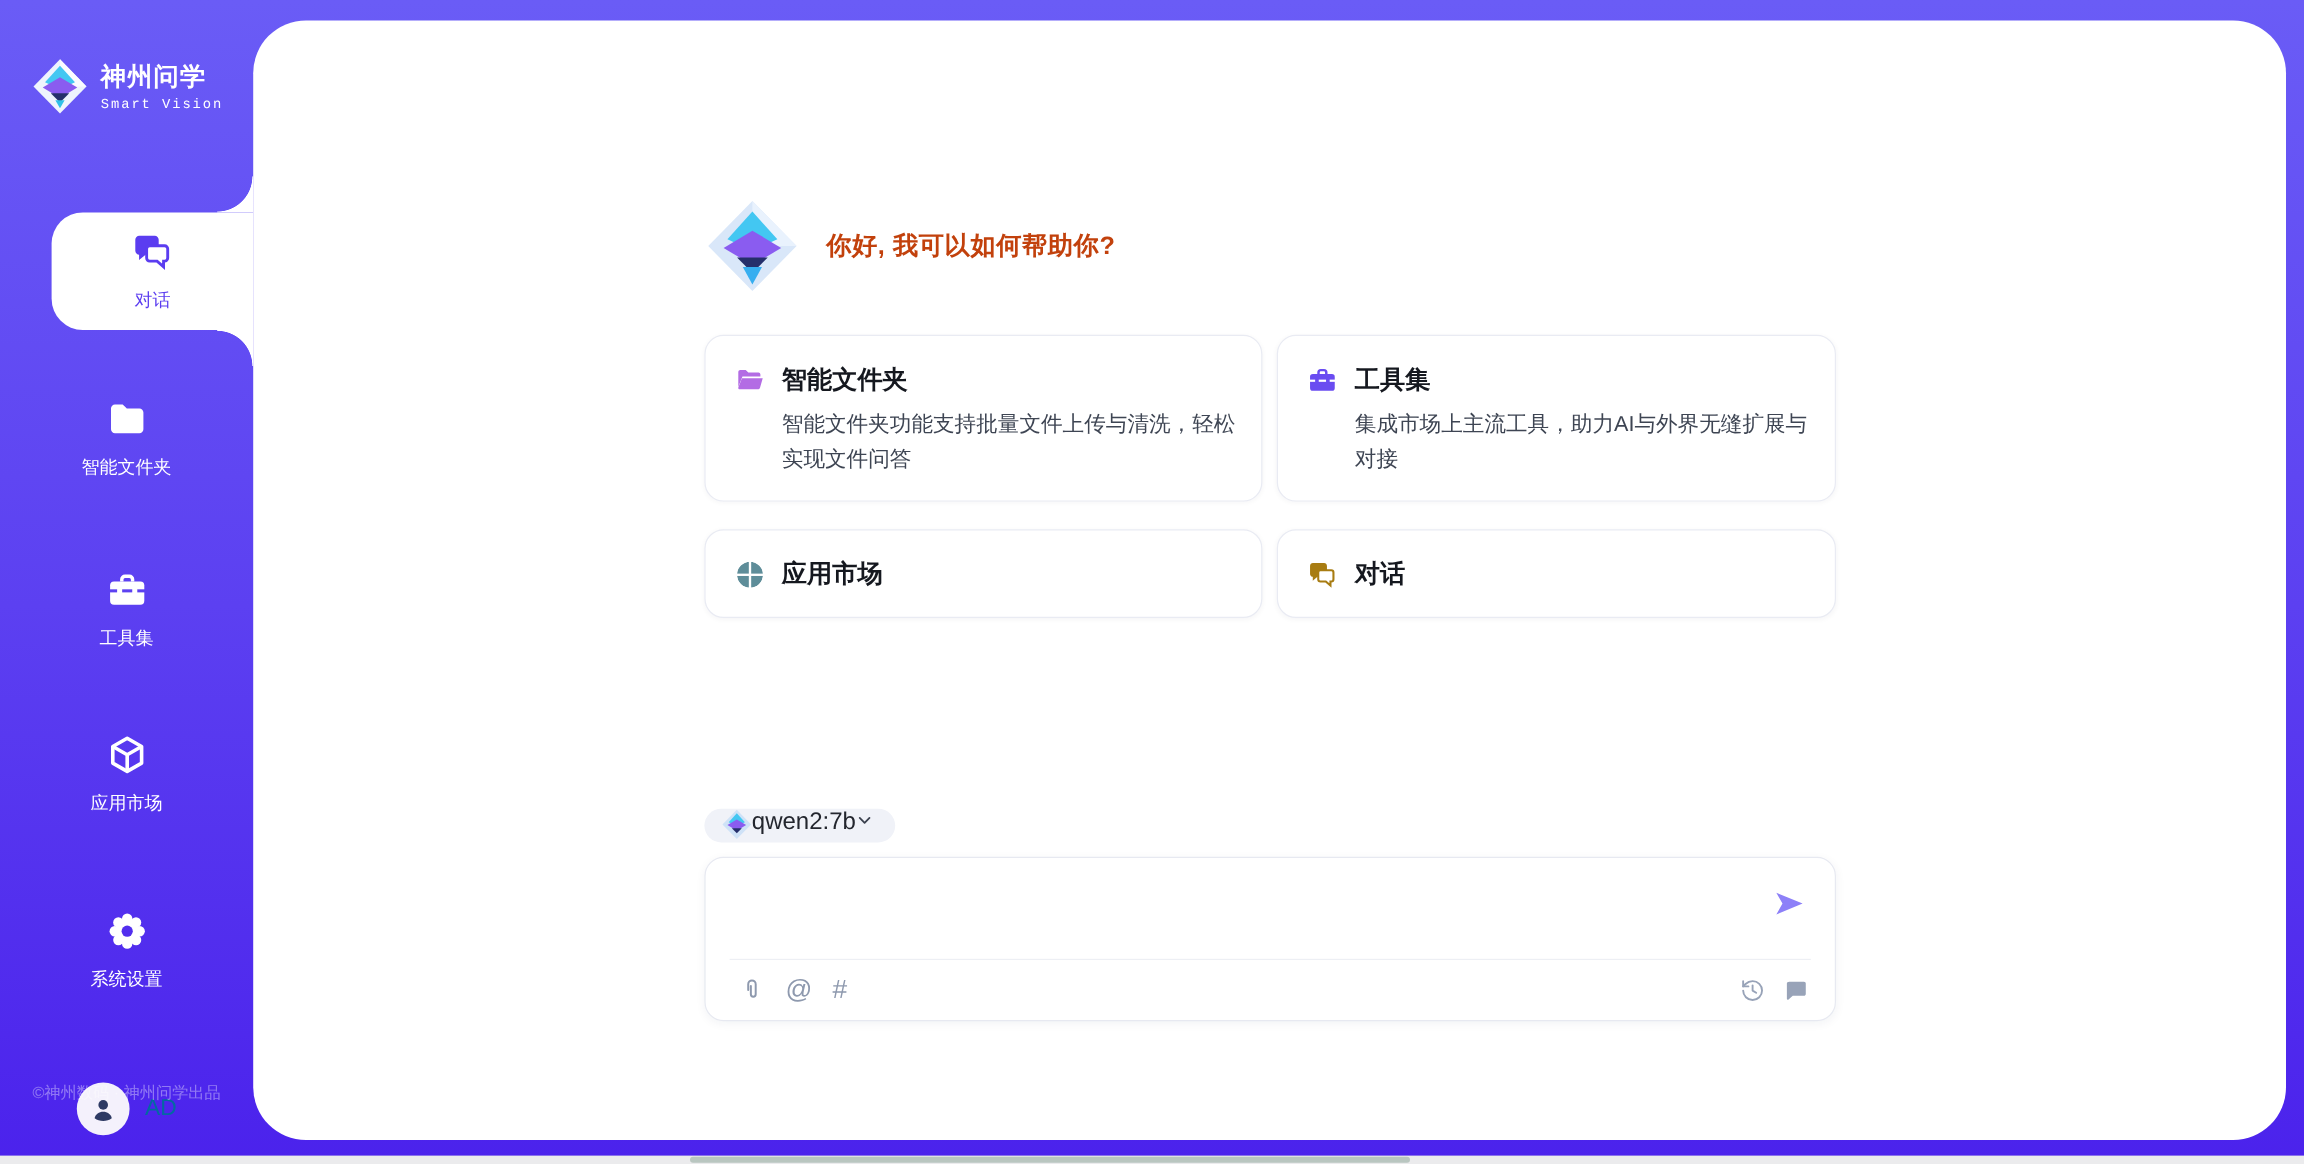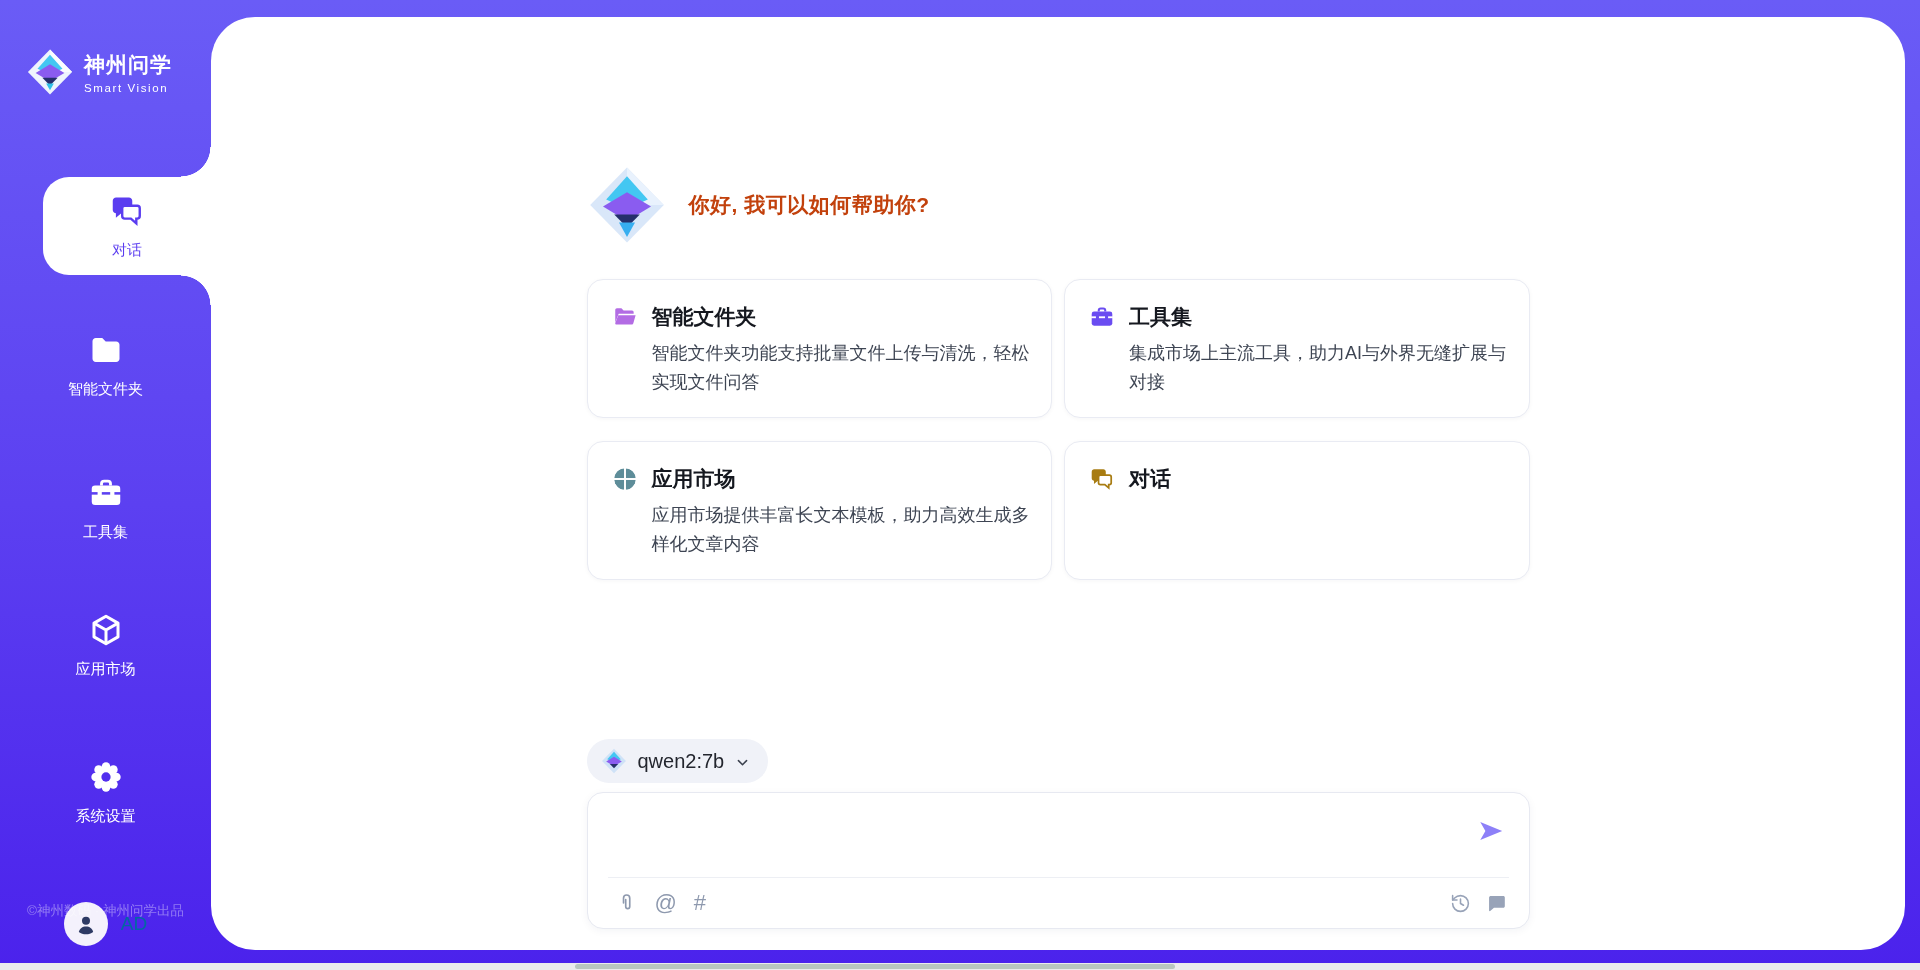--- a/index.html
+++ b/index.html
@@ -14,21 +14,21 @@
   .main-panel {
     position:absolute; left:211px; top:17px; right:15px; bottom:20px;
     background:#ffffff; border-radius:44px;
   }
 
   
   .sidebar { position:absolute; left:0; top:0; width:211px; height:970px;margin-top:30px; }
   .brand { position:absolute; left:26px; top:18px; display:flex; align-items:center; gap:10px; }
   .brand-logo { width:48px; height:48px; }
   .brand-name { color:#fff; font-size:21px; font-weight:700; letter-spacing:1px; }
-  .brand-sub  { color:#fff; font-size:11.5px; letter-spacing:1.6px; margin-top:3px; font-weight:500; }
+  .brand-sub  { color:#fff; font-size:11.5px; letter-spacing:1.6px; margin-top:3px; font-weight:500;font-family:Liberation Mono, monospace; }
 
   .nav-item {
     position:absolute; left:0; width:211px; height:98px;
     display:flex; flex-direction:column; align-items:center; justify-content:center;
     gap:9px; color:#fff; font-size:15px; cursor:pointer;
   }
   .nav-item svg { width:36px; height:36px; }
   .nav-item.active {
     left:43px; width:168px; background:#fff;
     border-radius:26px 0 0 26px; color:#5b3df0;
@@ -58,21 +58,21 @@
   .card-icon { width:26px; height:26px; margin-top:2px; }
   .card-icon svg { width:26px; height:26px; }
   .card-title { font-size:21px; font-weight:700; color:#15181f; line-height:30px; }
   .card-desc { grid-column:2; font-size:18px; color:#3e4553; line-height:29px; margin-top:7px; }
   .ic-purple { color:#b36ce4; } .ic-indigo { color:#6a4cf1; }
   .ic-teal { color:#5e8d99; } .ic-amber { color:#a87c12; }
 
   
   .composer { margin-top:159px; }
   .model-pill {
-    display:inline-flex; align-items:center; gap:11px; height:44px;
+    display:inline-flex; align-items:flex-start; height:28px;
     background:#f0f2f8; border-radius:22px; padding:0 18px 0 14px; cursor:pointer;
   }
   .pill-logo { width:26px; height:26px; }
   .pill-label { font-size:20px; color:#23262e; }
   .pill-chevron { width:15px; height:15px; color:#3b414e; margin-top:2px; }
 
   .input-card {
     margin-top:9px; height:137px; background:#fff;
     border:1px solid #e7e9f1; border-radius:16px;
     box-shadow:0 2px 8px rgba(25,35,80,.05);
@@ -249,21 +249,20 @@
           <svg viewBox="0 0 24 24">
             <mask id="agm-card">
               <circle cx="12" cy="12" r="10" fill="#fff"></circle>
               <rect x="11.1" y="0" width="1.8" height="24" fill="#000"></rect>
               <rect x="0" y="11.1" width="24" height="1.8" fill="#000"></rect>
             </mask>
             <circle cx="12" cy="12" r="10" fill="currentColor" mask="url(#agm-card)"></circle>
           </svg>
         </span>
         <div class="card-title">应用市场</div>
-        <div class="card-desc">应用市场提供丰富长文本模板，助力高效生成多样化文章内容</div>
       </div>
 
       <div class="card">
         <span class="card-icon ic-amber">
           <svg viewBox="0 0 24 24">
             <path d="M2.5 5.2C2.5 4 3.5 3 4.7 3h8.6c1.2 0 2.2 1 2.2 2.2v6.1c0 1.2-1 2.2-2.2 2.2H8.2l-3.6 3v-3H4.7c-1.2 0-2.2-1-2.2-2.2z" fill="currentColor"></path>
             <path d="M10.5 8.5h8.3c1 0 1.7.8 1.7 1.7v5.2c0 1-.8 1.7-1.7 1.7h-.6v3.1l-3.6-3.1h-4.1c-1 0-1.7-.8-1.7-1.7v-5.2c0-1 .8-1.7 1.7-1.7z" fill="#fff" stroke="currentColor" stroke-width="1.6"></path>
           </svg>
         </span>
         <div class="card-title">对话</div>

